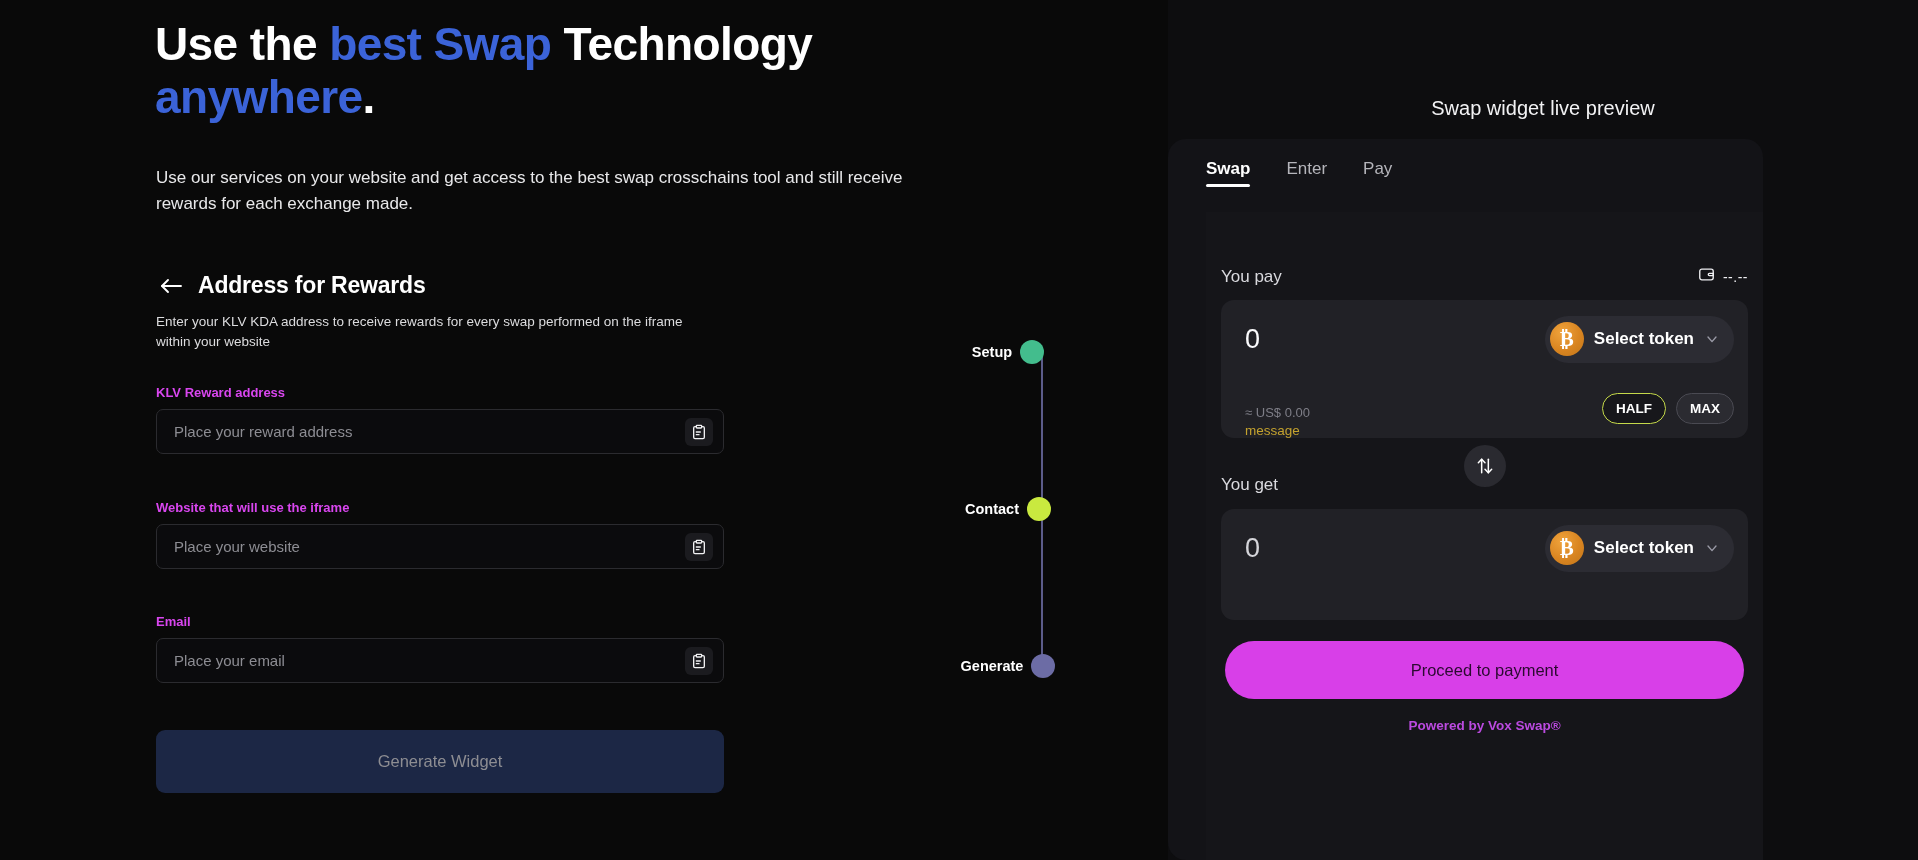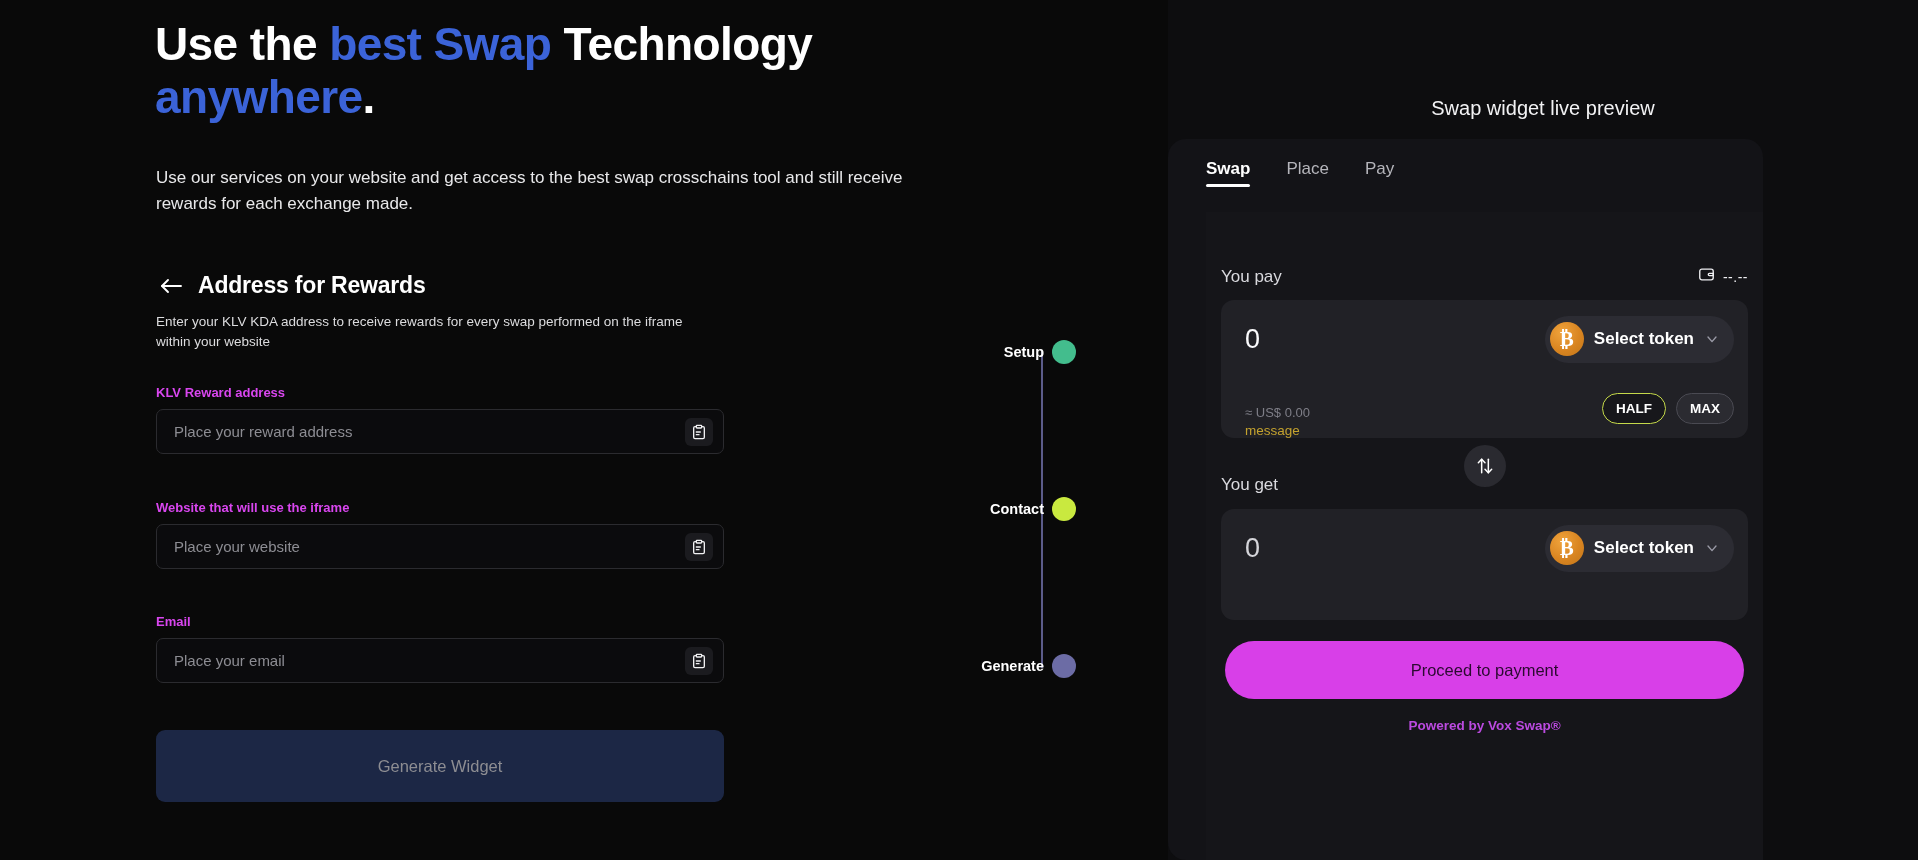--- a/index.html
+++ b/index.html
@@ -131,21 +131,21 @@
 
   #field-reward { top: 385px; }
   #field-website { top: 500px; }
   #field-email   { top: 614px; }
 
   .generate-btn {
     position: absolute;
     left: 156px;
     top: 730px;
     width: 568px;
-    height: 72px;
+    height: 63px;
     border: none;
     border-radius: 9px;
     background: #1c2745;
     color: #8d8d92;
     font-family: "Liberation Sans", sans-serif;
     font-size: 16.5px;
     font-weight: 400;
     cursor: default;
   }
 
@@ -165,21 +165,21 @@
     height: 316px;
     background: #5c5c8a;
   }
   .step {
     position: absolute;
     left: 0;
     width: 160px;
     height: 24px;
     display: flex;
     align-items: center;
-    justify-content: flex-end;
+    justify-content: center;
     gap: 8px;
   }
   .step-label {
     font-size: 14.5px;
     font-weight: 700;
     color: #ffffff;
     white-space: nowrap;
   }
   .step-dot {
     width: 24px; height: 24px;
@@ -489,21 +489,21 @@
     </div>
   </div>
 </div>
 
 <div class="preview-title">Swap widget live preview</div>
 
 <div class="widget">
 
   <div class="tabs">
     <div class="tab active">Swap</div>
-    <div class="tab">Place</div>
+    <div class="tab">Enter</div>
     <div class="tab">Pay</div>
   </div>
 
   <div class="widget-body">
 
     <div class="row-head">
       <span class="lbl">You pay</span>
       <span class="balance">
         <span>
           <svg width="17" height="17" viewBox="0 0 24 24" fill="none" stroke="currentColor" stroke-width="1.9" stroke-linecap="round" stroke-linejoin="round">

